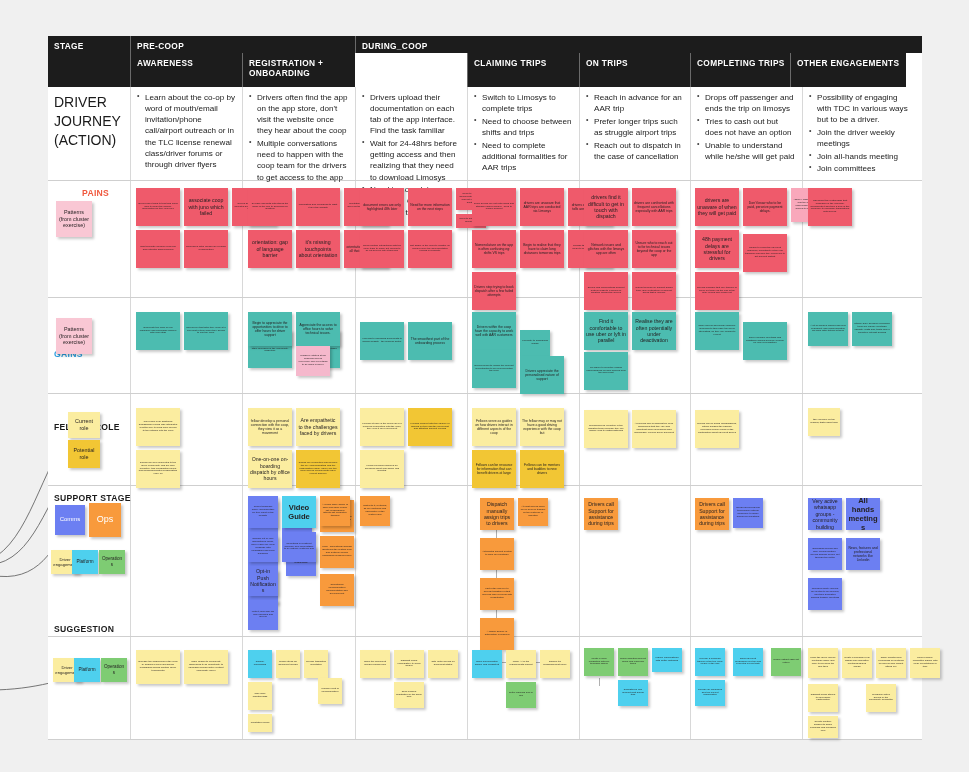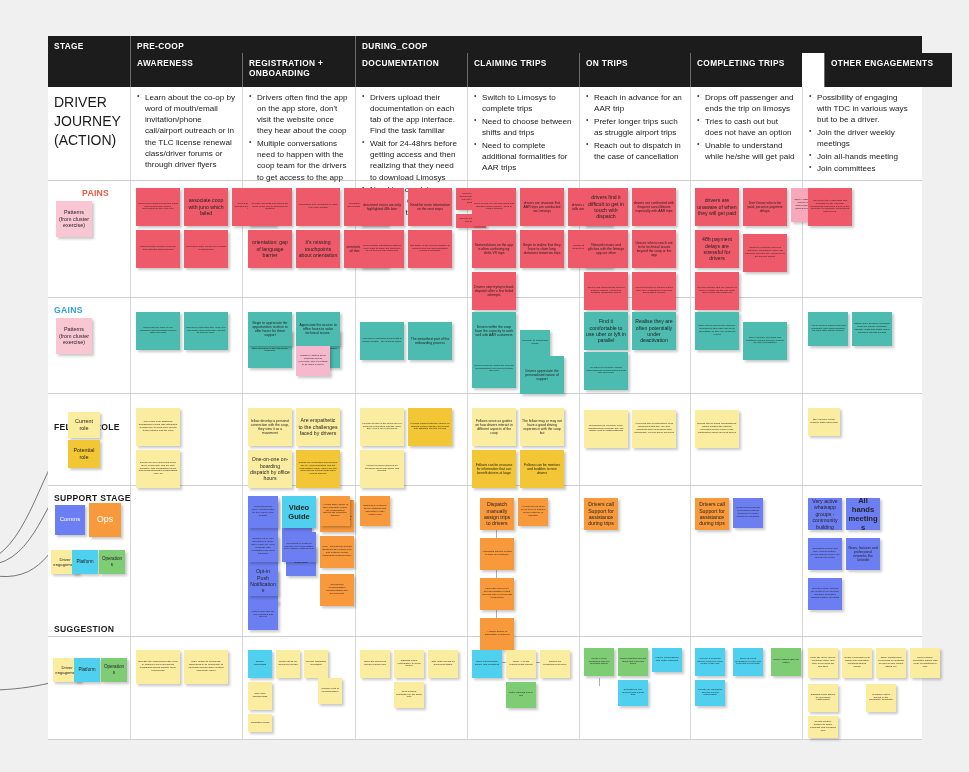--- a/index.html
+++ b/index.html
@@ -12,21 +12,21 @@
   }
   #board{position:absolute;left:0;top:0;width:969px;height:772px;}
 
   
   .frame{position:absolute;left:48px;top:36px;width:874px;height:704px;background:#ffffff;}
   .hdr{position:absolute;background:#1c1c1c;color:#ffffff;box-sizing:border-box;
        font-size:8.3px;font-weight:bold;letter-spacing:.35px;padding:5px 6px;}
   .hdr-b{border-left:1px solid #6a6a6a;}
   .rowlabel{position:absolute;font-size:8.6px;font-weight:bold;color:#1a1a1a;letter-spacing:.3px;}
   .rowlabel.pains{color:#f0593f;padding-left:28px;}
-  .rowlabel.gains{color:#2e9fe0;}
+  .rowlabel.gains{color:#2e9fe0;margin-top:44px;}
 
   .vline{position:absolute;width:1px;background:#d8d8d8;}
   .hline{position:absolute;height:1px;background:#cfcfcf;}
 
   .jcell{position:absolute;box-sizing:border-box;padding:0;}
   .jtitle{position:absolute;font-size:14px;color:#1a1a1a;line-height:1.35;}
   ul.j{margin:0;padding:0;list-style:none;}
   ul.j li{position:relative;font-size:8.1px;line-height:1.38;color:#1b1b1b;
           padding-left:8px;margin-bottom:1.5px;}
   ul.j li:before{content:"\2022";position:absolute;left:0;top:-1px;font-size:7px;color:#444;}
@@ -60,25 +60,24 @@
 
   <div class="frame"></div>
 
   <div class="hdr" style="left:48px;top:36px;width:82px;height:51px;">STAGE</div>
 
   <div class="hdr hdr-b" style="left:130px;top:36px;width:225px;height:17px;">PRE-COOP</div>
   <div class="hdr hdr-b" style="left:355px;top:36px;width:567px;height:17px;">DURING_COOP</div>
 
   <div class="hdr hdr-b" style="left:130px;top:53px;width:112px;height:34px;">AWARENESS</div>
   <div class="hdr hdr-b" style="left:242px;top:53px;width:113px;height:34px;line-height:1.25;">REGISTRATION + ONBOARDING</div>
-  <div class="hdr hdr-b" style="left:355px;top:53px;width:112px;height:34px;">DOCUMENTATION</div>
   <div class="hdr hdr-b" style="left:467px;top:53px;width:112px;height:34px;">CLAIMING TRIPS</div>
   <div class="hdr hdr-b" style="left:579px;top:53px;width:111px;height:34px;">ON TRIPS</div>
   <div class="hdr hdr-b" style="left:690px;top:53px;width:112px;height:34px;">COMPLETING TRIPS</div>
-  <div class="hdr hdr-b" style="left:824px;top:53px;width:128px;height:34px;">OTHER ENGAGEMENTS</div>
+  <div class="hdr hdr-b" style="left:790px;top:53px;width:116px;height:34px;">OTHER ENGAGEMENTS</div>
 
   <div class="vline" style="left:130px;top:87px;height:653px;"></div>
   <div class="vline" style="left:242px;top:87px;height:653px;"></div>
   <div class="vline" style="left:355px;top:87px;height:653px;"></div>
   <div class="vline" style="left:467px;top:87px;height:653px;"></div>
   <div class="vline" style="left:579px;top:87px;height:653px;"></div>
   <div class="vline" style="left:690px;top:87px;height:653px;"></div>
   <div class="vline" style="left:802px;top:87px;height:653px;"></div>
 
   <div class="hline" style="left:48px;top:180px;width:874px;"></div>

